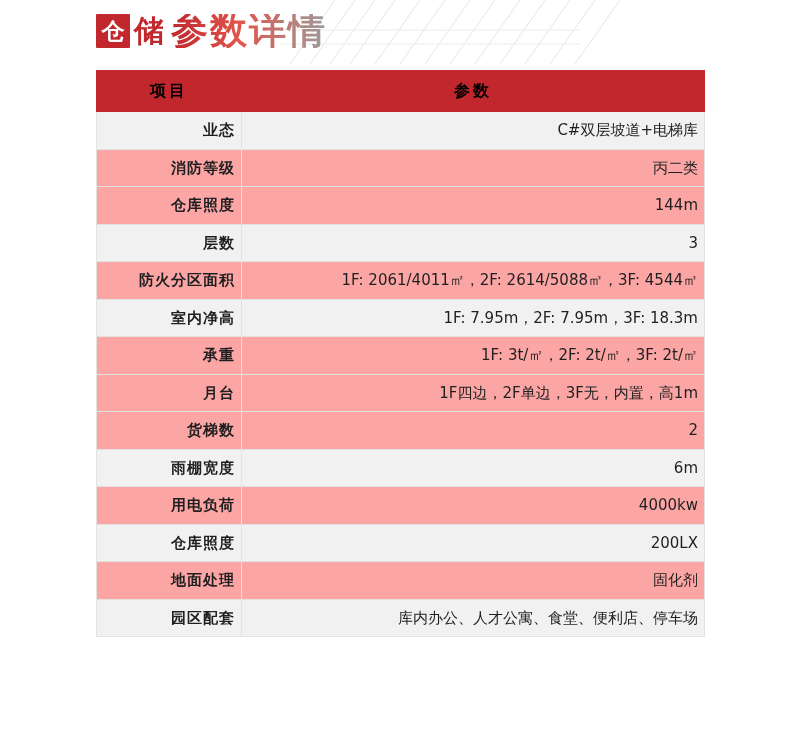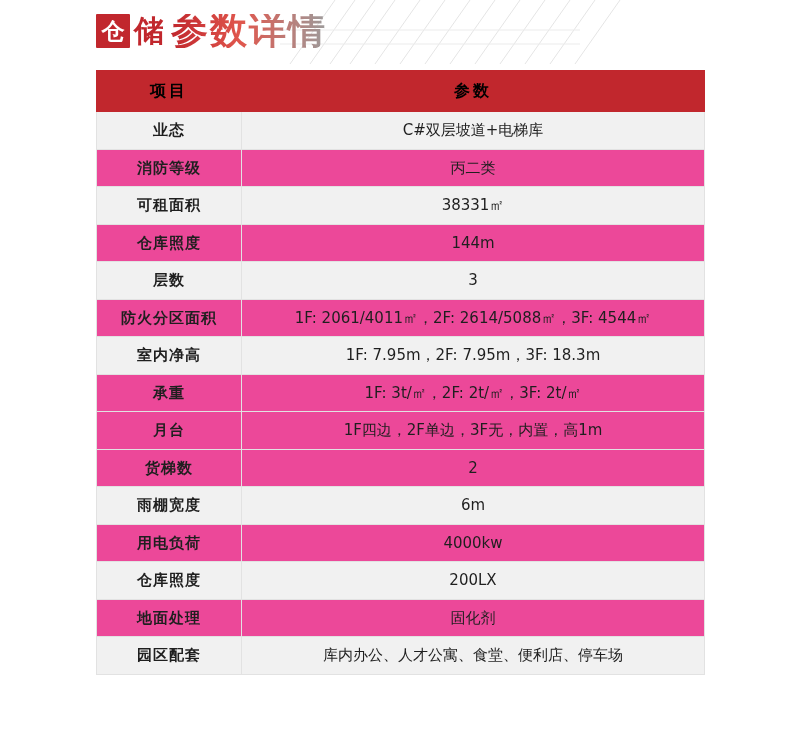--- a/index.html
+++ b/index.html
@@ -105,35 +105,35 @@
     font-weight: bold;
     height: 38px;
     letter-spacing: 3px;
     border: 1px solid #c1272d;
     font-family: "DejaVu Sans", sans-serif;
   }
   table.spec tbody td {
     border: 1px solid #e2e2e2;
     font-size: 15px;
     color: #1f1f1f;
-    text-align: center;
+    text-align: right;
     vertical-align: middle;
     padding: 7px 6px;
     line-height: 1.5;
     font-family: "DejaVu Sans", sans-serif;
   }
   table.spec tbody td.label {
     font-weight: bold;
     letter-spacing: 1px;
   }
   table.spec tbody tr.odd td {
     background: #f1f1f1;
   }
   table.spec tbody tr.even td {
-    background: #ec4899;
+    background: #fca5a5;
     margin-top: 36px;
   }
   table.spec tbody tr td:first-child {
     border-left: 1px solid #e2e2e2;
   }
   .cell-multiline {
     white-space: pre-line;
   }
 </style>
 </head>
@@ -183,24 +183,20 @@
       </thead>
       <tbody>
         <tr class="odd">
           <td class="label">业态</td>
           <td class="value">C#双层坡道+电梯库</td>
         </tr>
         <tr class="even">
           <td class="label">消防等级</td>
           <td class="value">丙二类</td>
         </tr>
-        <tr class="odd">
-          <td class="label">可租面积</td>
-          <td class="value">38331㎡</td>
-        </tr>
         <tr class="even">
           <td class="label">仓库照度</td>
           <td class="value">144m</td>
         </tr>
         <tr class="odd">
           <td class="label">层数</td>
           <td class="value">3</td>
         </tr>
         <tr class="even">
           <td class="label">防火分区面积</td>

